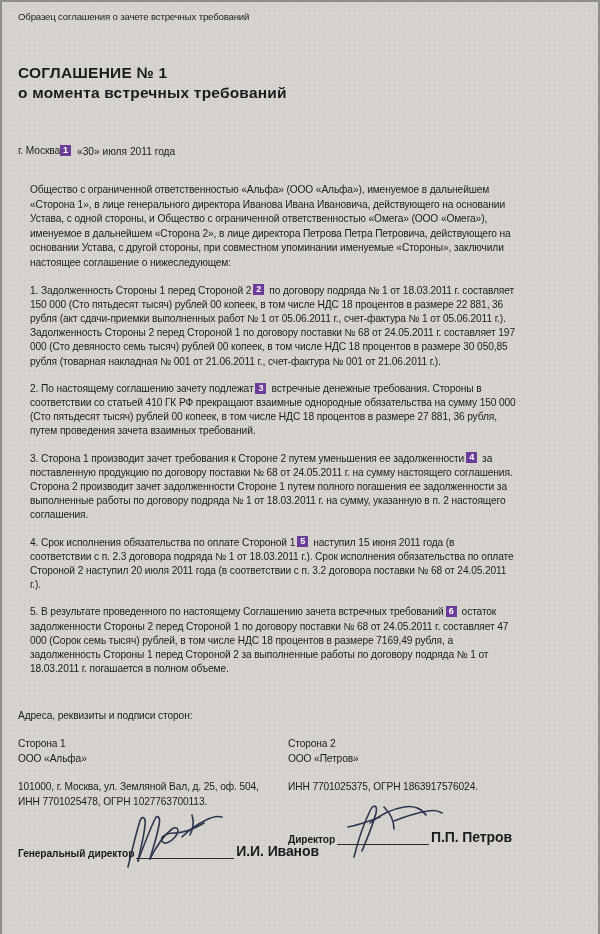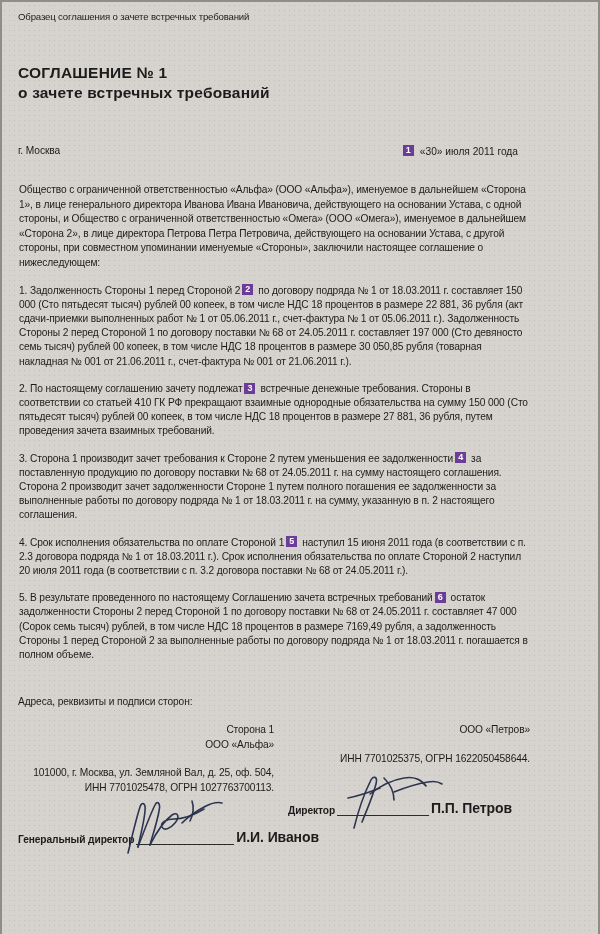--- a/index.html
+++ b/index.html
@@ -77,21 +77,20 @@
   }
   .title-line2 {
     font-size: 15.5px;
     font-weight: bold;
     letter-spacing: 0.2px;
     line-height: 20px;
   }
 
   .place-date-row {
     display: flex;
-    justify-content: space-between;
     align-items: baseline;
     margin-top: 42px;
     font-size: 10.2px;
   }
   .place { letter-spacing: -0.1px; }
   .date-wrap {
     display: flex;
     align-items: center;
     gap: 6px;
     padding-right: 12px;
@@ -112,41 +111,40 @@
     top: -1px;
     font-family: "Liberation Sans", sans-serif;
   }
   .badge-inline {
     margin: 0 5px 0 2px;
   }
 
   p.para {
     font-size: 10.2px;
     line-height: 14.2px;
-    margin: 1px;
+    margin: 12px;
     text-align: left;
     letter-spacing: -0.12px;
   }
 
   .intro {
     margin-top: 26px;
   }
   .intro p.para { line-height: 14.6px; }
 
   .clause { margin-top: 13px; }
 
   .sig-section { margin-top: 34px; }
   .sig-heading {
     font-size: 10.2px;
     margin-bottom: 16px;
     letter-spacing: -0.1px;
   }
   .sig-cols {
     display: flex;
-    text-align: right;
   }
   .sig-col {
     width: 50%;
     box-sizing: border-box;
   }
   .sig-col.right { padding-left: 14px; }
   .sig-line {
     font-size: 10.2px;
     line-height: 14.5px;
     letter-spacing: -0.12px;
@@ -194,21 +192,21 @@
   <div class="frame-top"></div>
   <div class="frame-left"></div>
   <div class="frame-right"></div>
 
   <div class="content">
 
     <div class="doc-caption">Образец соглашения о зачете встречных требований</div>
 
     <div class="title-block">
       <div class="title-line1">СОГЛАШЕНИЕ № 1</div>
-      <div class="title-line2">о зачете встречных требований</div>
+      <div class="title-line2">о момента встречных требований</div>
     </div>
 
     <div class="place-date-row">
       <div class="place">г. Москва</div>
       <div class="date-wrap">
         <span class="badge">1</span>
         <span>«30» июля 2011 года</span>
       </div>
     </div>
 
@@ -269,23 +267,24 @@
                 <path d="M16 50 C22 34, 28 18, 33 8 C35 3, 39 6, 37 14 C35 26, 30 40, 28 48"></path>
                 <path d="M28 48 C34 36, 42 24, 50 18 C56 14, 58 20, 53 26 C48 32, 42 34, 40 30 C38 26, 44 22, 52 22 C62 22, 72 18, 82 12"></path>
                 <path d="M60 26 C66 20, 74 14, 84 9 C90 6, 96 5, 100 6"></path>
                 <path d="M70 4 C72 10, 71 18, 68 24"></path>
               </g>
             </svg>
           </div>
         </div>
 
         <div class="sig-col right">
+          <div class="sig-line">Сторона 2</div>
           <div class="sig-line">ООО «Петров»</div>
           <div class="sig-gap"></div>
-          <div class="sig-line">ИНН 7701025375, ОГРН 1622050458644.</div>
+          <div class="sig-line">ИНН 7701025375, ОГРН 1863917576024.</div>
 
           <div class="signature-row">
             <span class="sig-role">Директор</span>
             <span class="sig-rule rule-b"></span>
             <span class="sig-name">П.П. Петров</span>
             <svg class="scribble scribble-b" width="105" height="62" viewBox="0 0 105 62">
               <g fill="none" stroke="#2c3550" stroke-width="1.6" stroke-linecap="round">
                 <path d="M14 60 C18 44, 24 26, 30 14 C33 7, 38 8, 36 16 C33 28, 26 44, 22 54"></path>
                 <path d="M8 30 C18 28, 30 24, 40 20"></path>
                 <path d="M30 26 C40 18, 52 12, 64 10 C74 8, 82 12, 86 18"></path>

